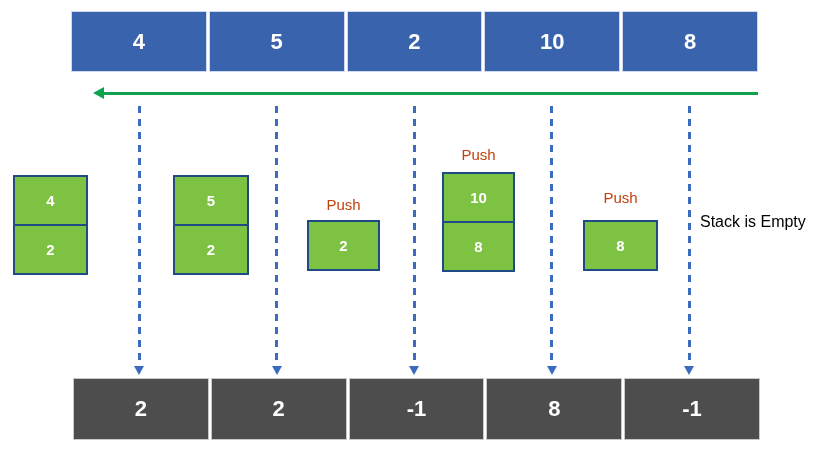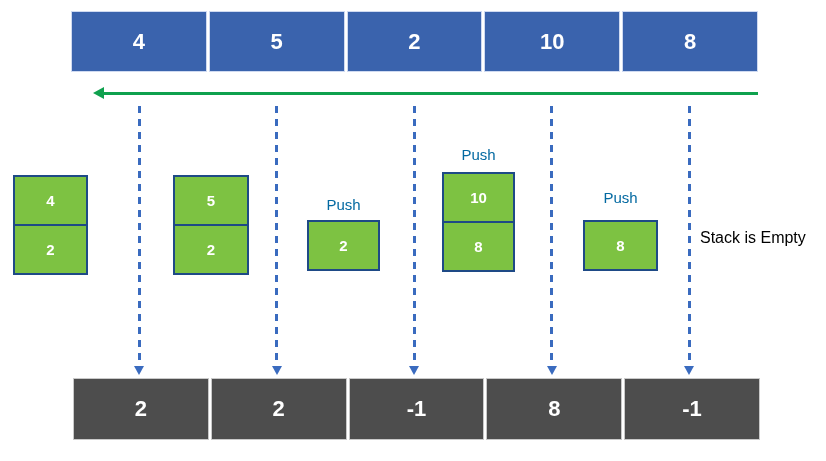--- a/index.html
+++ b/index.html
@@ -83,27 +83,27 @@
     color:#ffffff;
     font-size:15px;font-weight:bold;
   }
   .stack .scell + .scell{
     border-top:2px solid var(--stack-border,#1E4A86);
   }
 
   .push-label{
     position:absolute;
     text-align:center;
-    color:#0369a1;
+    color:#c2410c;
     font-size:15px;
   }
 
   .empty-note{
     position:absolute;
-    left:700px;top:229px;
+    left:700px;top:213px;
     color:#000000;
     font-size:16px;
     white-space:nowrap;
   }
 </style>
 </head>
 <body>
 
 <div class="canvas">
 

